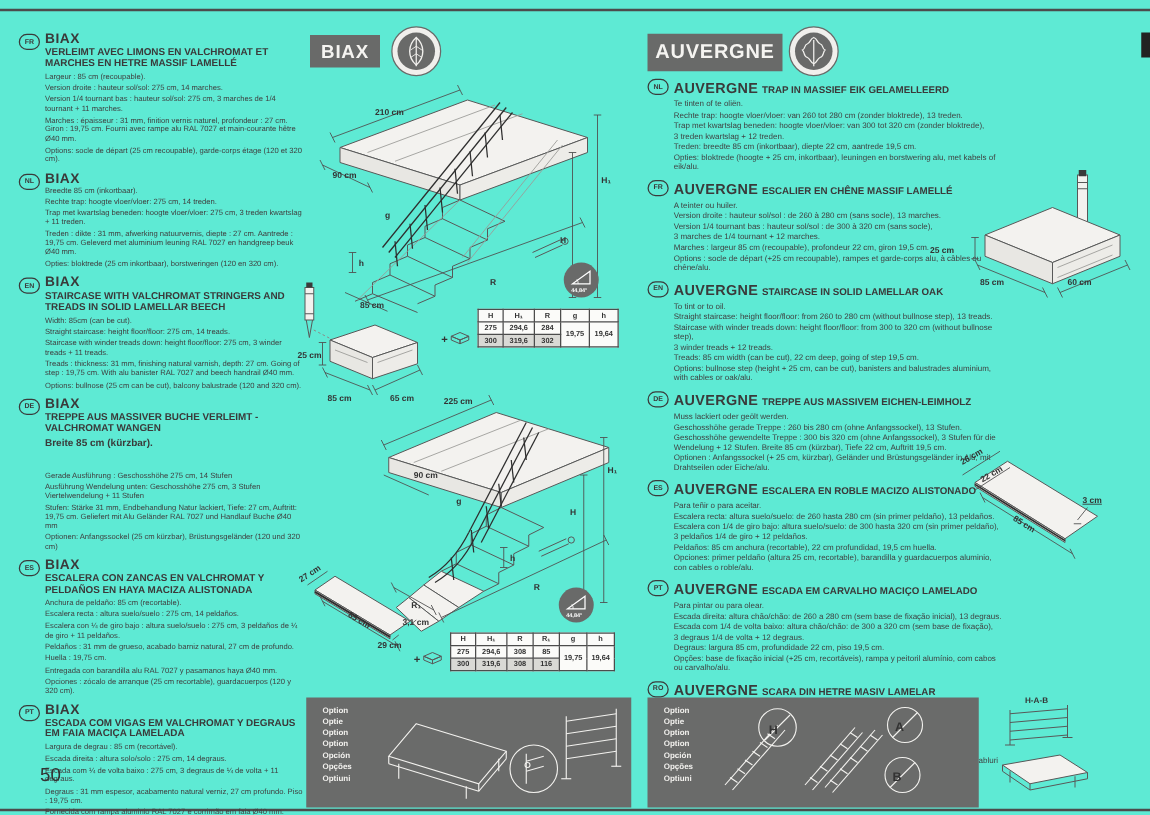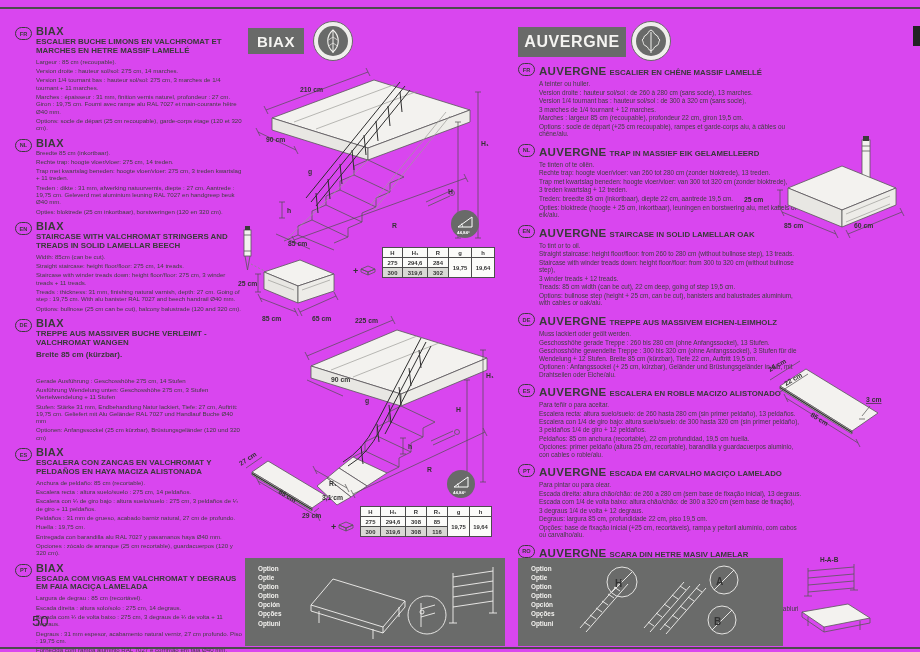--- a/index.html
+++ b/index.html
@@ -1,16 +1,16 @@
 <!DOCTYPE html>
 <html><head>
 <meta charset="utf-8">
 <style>
   html,body{margin:0;padding:0;background:#dcdcda;font-family:"Liberation Sans",sans-serif}
-  .page{position:relative;width:920px;height:652px;background:#d946ef;overflow:hidden;color:#3a3a3a}
+  .page{position:relative;width:920px;height:652px;background:#5eead4;overflow:hidden;color:#3a3a3a}
   .rule{position:absolute;left:0;width:920px;height:2px;background:#4c4c4c}
   .edge-mark{position:absolute;background:#222}
   
   .col{position:absolute}
   .col-left{left:15px;top:26px;width:227px}
   .col-right{left:518px;top:62px;width:284px}
   .lang-section{margin-bottom:4px;display:flex;gap:4px}
   .badge{flex:0 0 auto;display:inline-flex;align-items:center;justify-content:center;min-width:13px;height:11px;padding:0 1px;border:1.2px solid #3a3a3a;border-radius:7px;font-size:5.6px;font-weight:bold;margin-top:1px;color:#3a3a3a}
   .sec-body{flex:1 1 auto;min-width:0}
   .col-left .prod{display:block;font-size:11px;font-weight:bold;line-height:1;letter-spacing:.4px}
@@ -53,21 +53,21 @@
 <div class="page">
   <div class="rule" style="top:7px"></div>
   <div class="rule" style="top:647px"></div>
   <div class="edge-mark" style="left:913px;top:26px;width:7px;height:20px"></div>
 
   <div class="col col-left">
     <div class="lang-section">
       <span class="badge">FR</span>
       <div class="sec-body">
           <span class="prod">BIAX</span>
-          <span class="sub">ESCALIER BUCHE LIMONS EN VALCHROMAT ET MARCHES EN HETRE MASSIF LAMELLÉ</span>
+          <span class="sub">VERLEIMT AVEC LIMONS EN VALCHROMAT ET MARCHES EN HETRE MASSIF LAMELLÉ</span>
         <div>
             <div class="tline">Largeur : 85 cm (recoupable).</div>
             <div class="tline">Version droite : hauteur sol/sol: 275 cm, 14 marches.</div>
             <div class="tline">Version 1/4 tournant bas : hauteur sol/sol: 275 cm, 3 marches de 1/4 tournant + 11 marches.</div>
             <div class="tline">Marches : épaisseur : 31 mm, finition vernis naturel, profondeur : 27 cm. Giron : 19,75 cm. Fourni avec rampe alu RAL 7027 et main-courante hêtre Ø40 mm.</div>
             <div class="tline">Options: socle de départ (25 cm recoupable), garde-corps étage (120 et 320 cm).</div>
           </div>
         </div>
     </div>
     <div class="lang-section">
@@ -502,44 +502,44 @@
     <div class="leaf-inner">
         <svg width="22" height="26" viewBox="-11 -13 22 26" style="position:static">
       <path d="M0,-11 C3,-10 2.5,-7 5,-6 C8,-5 6.5,-2 9,-1 C7,1 8.5,4 5,5 C2.5,6 3,9 0,10 C-3,9 -2.5,6 -5,5 C-8.5,4 -7,1 -9,-1 C-6.5,-2 -8,-5 -5,-6 C-2.5,-7 -3,-10 0,-11 Z" stroke="#f2f1ee" fill="none" stroke-width="1"></path>
       <line x1="0" y1="-9" x2="0" y2="12" stroke="#f2f1ee" stroke-width="1"></line>
     </svg>
       </div>
   </div>
 
   <div class="col col-right">
     <div class="lang-section">
+      <span class="badge">NL</span>
+      <div class="sec-body">
+          <div class="head-line"><span class="prod">AUVERGNE</span><span class="sub">TRAP IN MASSIEF EIK GELAMELLEERD</span></div>
+        <div>
+            <div class="tline">Te tinten of te oliën.</div>
+            <div class="tline">Rechte trap: hoogte vloer/vloer: van 260 tot 280 cm (zonder bloktrede), 13 treden.</div>
+            <div class="tline">Trap met kwartslag beneden: hoogte vloer/vloer: van 300 tot 320 cm (zonder bloktrede),</div>
+            <div class="tline">3 treden kwartslag + 12 treden.</div>
+            <div class="tline">Treden: breedte 85 cm (inkortbaar), diepte 22 cm, aantrede 19,5 cm.</div>
+            <div class="tline">Opties: bloktrede (hoogte + 25 cm, inkortbaar), leuningen en borstwering alu, met kabels of eik/alu.</div>
+          </div>
+        </div>
+    </div>
+    <div class="lang-section">
       <span class="badge">FR</span>
       <div class="sec-body">
           <div class="head-line"><span class="prod">AUVERGNE</span><span class="sub">ESCALIER EN CHÊNE MASSIF LAMELLÉ</span></div>
         <div>
             <div class="tline">A teinter ou huiler.</div>
             <div class="tline">Version droite : hauteur sol/sol : de 260 à 280 cm (sans socle), 13 marches.</div>
             <div class="tline">Version 1/4 tournant bas : hauteur sol/sol : de 300 à 320 cm (sans socle),</div>
             <div class="tline">3 marches de 1/4 tournant + 12 marches.</div>
             <div class="tline">Marches : largeur 85 cm (recoupable), profondeur 22 cm, giron 19,5 cm.</div>
             <div class="tline">Options : socle de départ (+25 cm recoupable), rampes et garde-corps alu, à câbles ou chêne/alu.</div>
-          </div>
-        </div>
-    </div>
-    <div class="lang-section">
-      <span class="badge">NL</span>
-      <div class="sec-body">
-          <div class="head-line"><span class="prod">AUVERGNE</span><span class="sub">TRAP IN MASSIEF EIK GELAMELLEERD</span></div>
-        <div>
-            <div class="tline">Te tinten of te oliën.</div>
-            <div class="tline">Rechte trap: hoogte vloer/vloer: van 260 tot 280 cm (zonder bloktrede), 13 treden.</div>
-            <div class="tline">Trap met kwartslag beneden: hoogte vloer/vloer: van 300 tot 320 cm (zonder bloktrede),</div>
-            <div class="tline">3 treden kwartslag + 12 treden.</div>
-            <div class="tline">Treden: breedte 85 cm (inkortbaar), diepte 22 cm, aantrede 19,5 cm.</div>
-            <div class="tline">Opties: bloktrede (hoogte + 25 cm, inkortbaar), leuningen en borstwering alu, met kabels of eik/alu.</div>
           </div>
         </div>
     </div>
     <div class="lang-section">
       <span class="badge">EN</span>
       <div class="sec-body">
           <div class="head-line"><span class="prod">AUVERGNE</span><span class="sub">STAIRCASE IN SOLID LAMELLAR OAK</span></div>
         <div>
             <div class="tline">To tint or to oil.</div>
             <div class="tline">Straight staircase: height floor/floor: from 260 to 280 cm (without bullnose step), 13 treads.</div>

